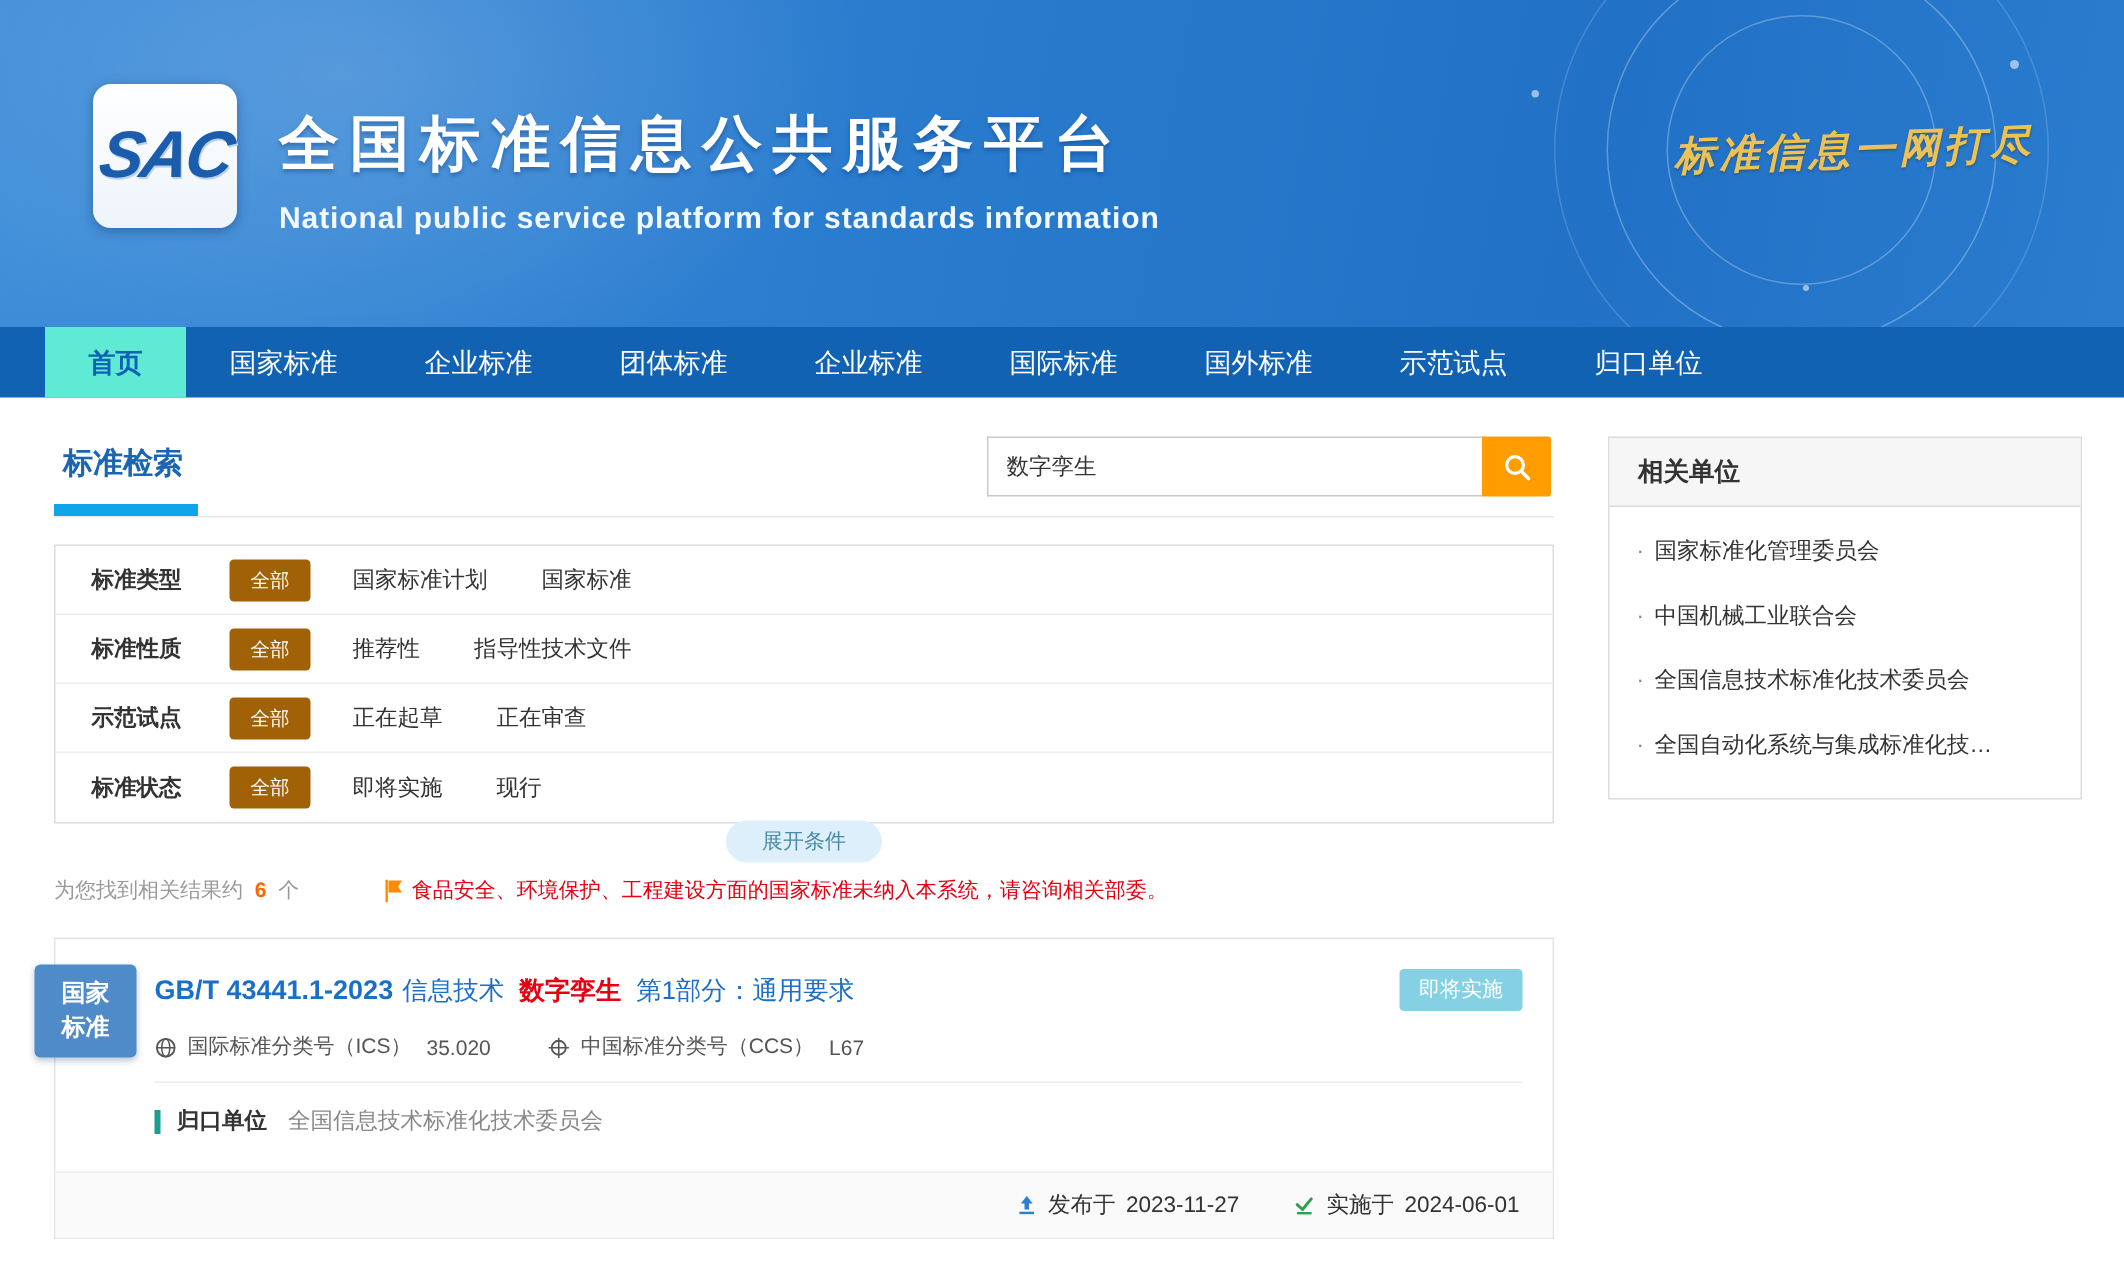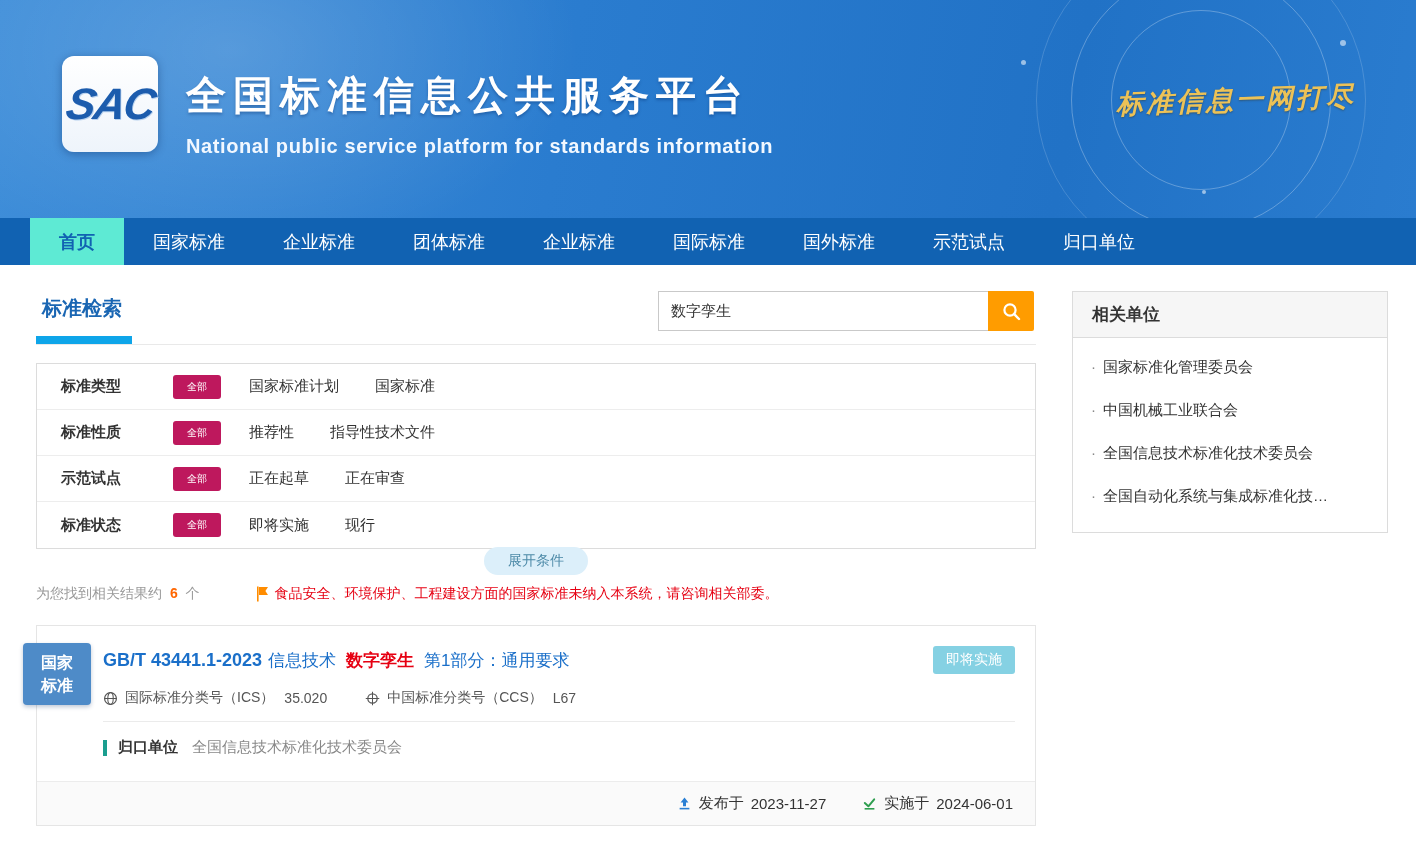--- a/index.html
+++ b/index.html
@@ -56,22 +56,22 @@
   .search-input { width:330px; height:40px; border:1px solid #c9c9c9; border-right:none;
     padding:0 12px; font-size:15px; color:#333; outline:none; }
   .search-btn { width:46px; height:40px; background:#ff9c00; border:none; cursor:pointer;
     display:flex; align-items:center; justify-content:center; border-radius:0 2px 2px 0; }
 
   
   .filter-box { position:relative; margin-top:18px; border:1px solid #dcdcdc; background:#fff; }
   .filter-row { display:flex; align-items:center; height:46px; border-bottom:1px solid #ededed; }
   .filter-row:last-of-type { border-bottom:none; }
   .filter-label { width:92px; margin-left:24px; font-size:15px; font-weight:bold; color:#333; }
-  .all-btn { margin-right:28px; background:#be185d; color:#fff; border:none; font-size:10px;
-    padding:5px 14px; border-radius:3px; cursor:pointer;margin-left:20px; }
+  .all-btn { margin-right:28px; background:#a16207; color:#fff; border:none; font-size:13px;
+    padding:5px 14px; border-radius:3px; cursor:pointer; }
   .filter-opt { margin-right:36px; font-size:15px; color:#333; text-decoration:none; cursor:pointer; }
   .expand-btn { position:absolute; left:50%; bottom:-27px; transform:translateX(-50%);
     background:#dceffa; color:#4d8aa8; border:none; font-size:14px; padding:5px 24px;
     border-radius:14px; cursor:pointer; white-space:nowrap; }
 
   
   .summary-row { margin-top:36px; display:flex; align-items:center; font-size:14px; }
   .summary { color:#999; }
   .summary .count { color:#ff6600; font-weight:bold; margin:0 4px; }
   .notice { margin-left:56px; display:flex; align-items:center; color:#e60012; }

